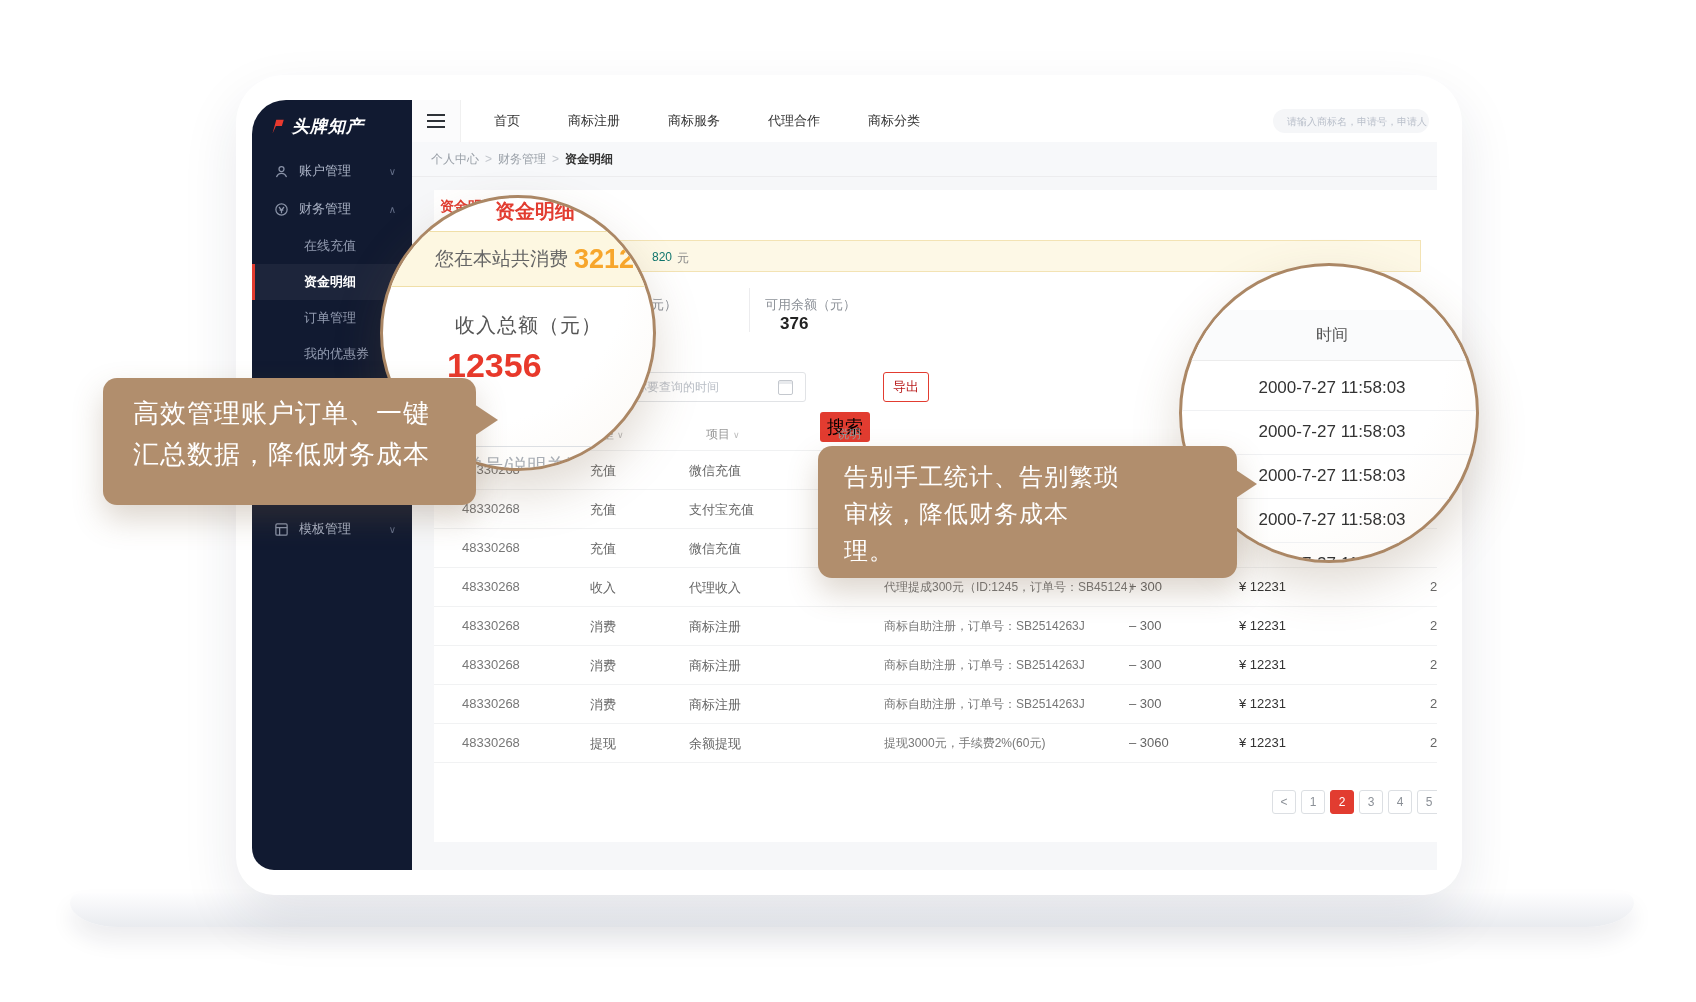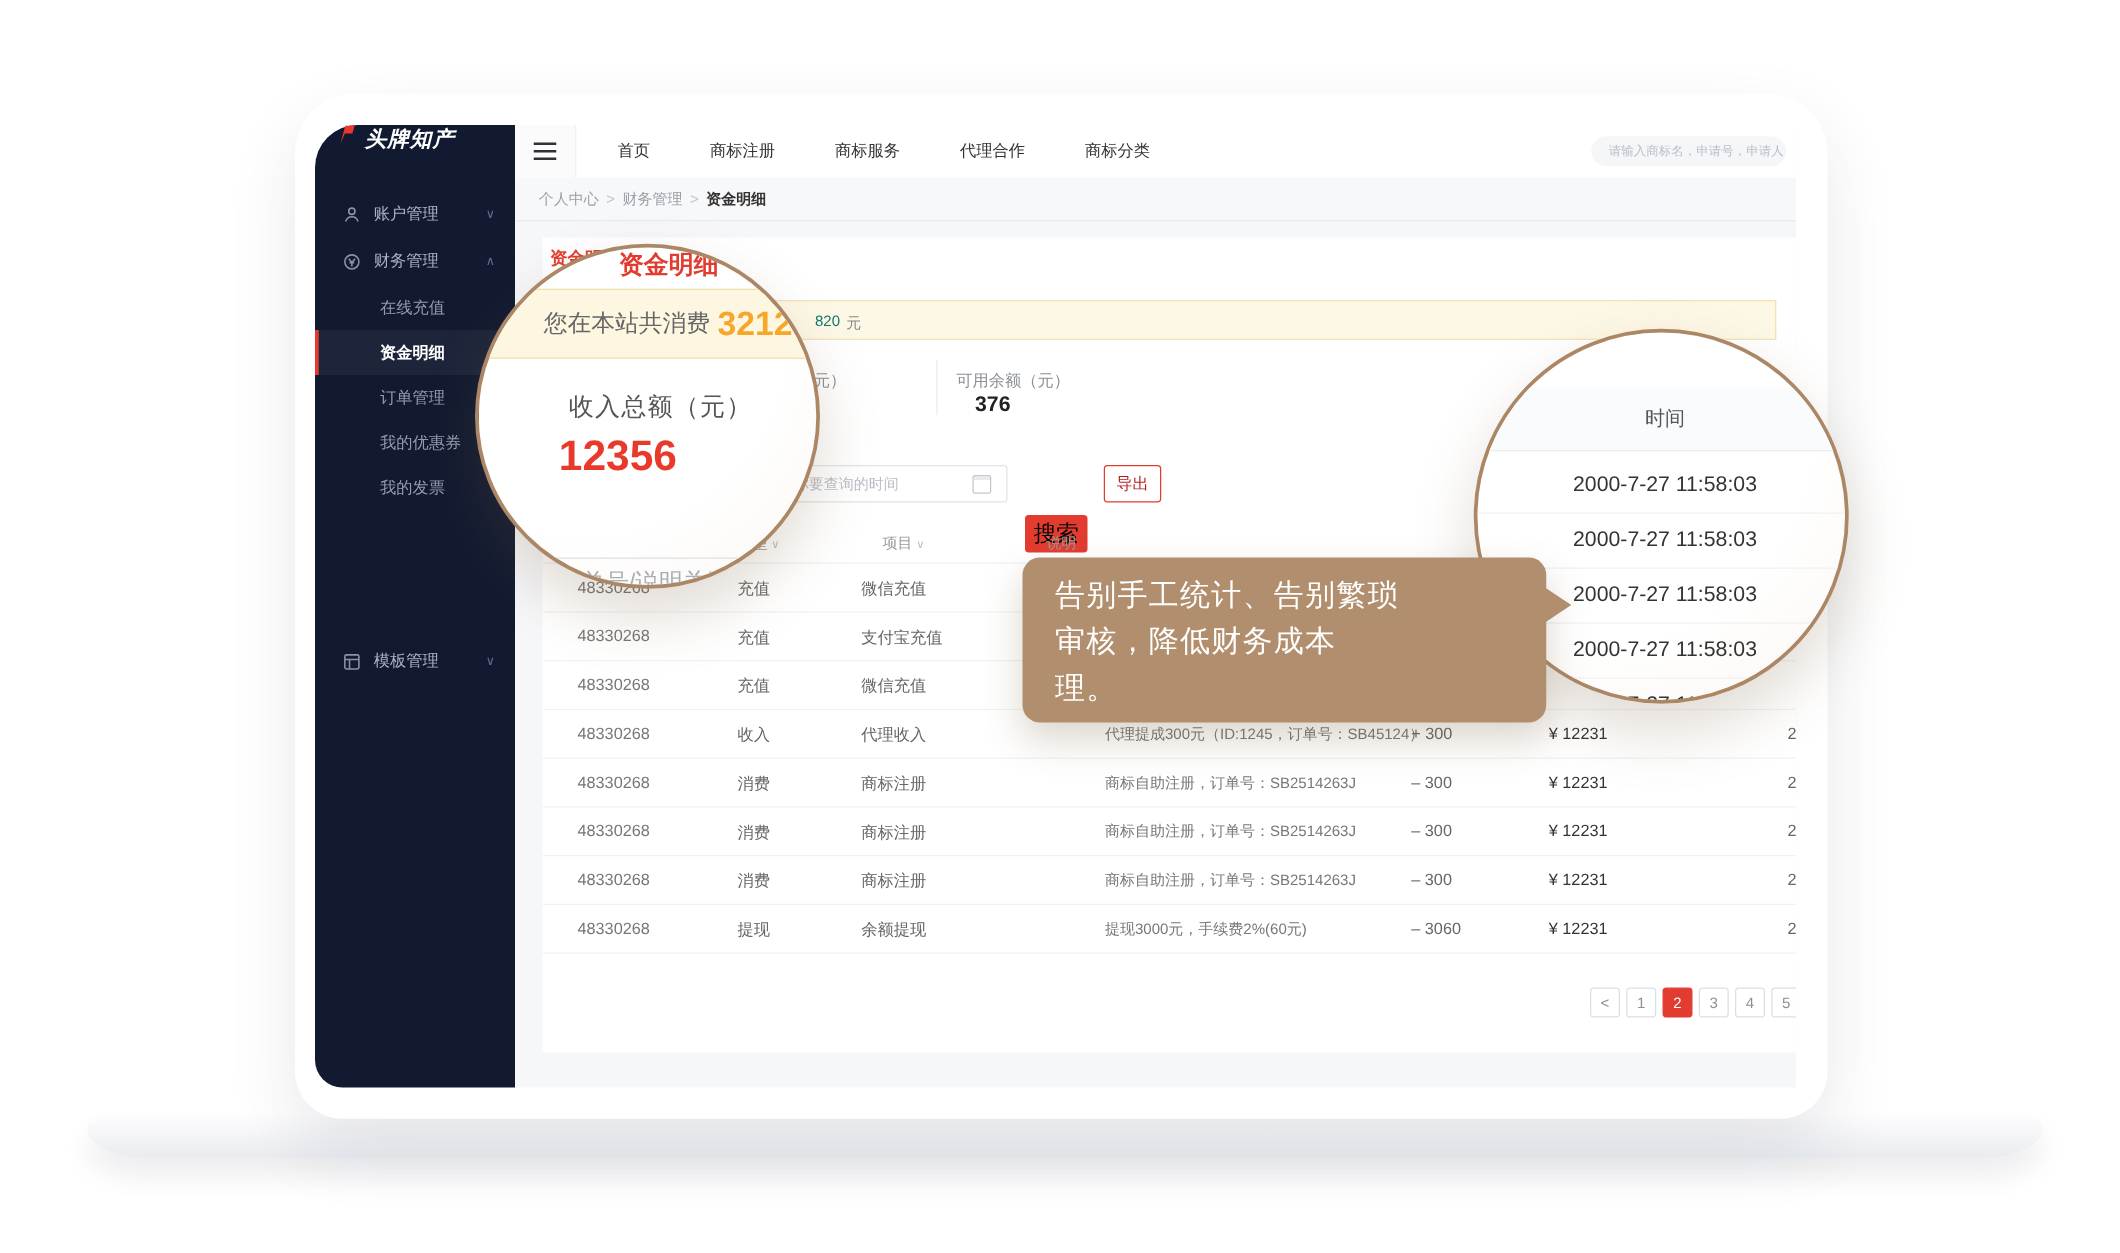--- a/index.html
+++ b/index.html
@@ -12,21 +12,21 @@
     background:linear-gradient(#fdfdfe,#e9ebef);
     border-radius:12px 12px 60px 60px / 12px 12px 30px 30px;
     box-shadow:0 14px 22px rgba(20,30,50,.08);}
   .laptop-screen{left:236px;top:75px;width:1226px;height:820px;background:#fff;
     border-radius:48px 48px 38px 38px;overflow:hidden;
     box-shadow:0 24px 55px rgba(25,35,65,.10);}
 
   
   .sidebar{left:16px;top:25px;width:160px;height:770px;background:#111a31;
     border-radius:34px 0 0 22px;}
-  .logo{height:52px;display:flex;padding-left:18px;gap:7px;}
+  .logo{height:52px;display:flex;align-items:center;padding-left:18px;gap:7px;}
   .logo-txt{color:#fff;font-size:17px;font-weight:bold;font-style:italic;letter-spacing:1px;}
   .s-item{position:relative;height:38px;display:flex;align-items:center;gap:10px;
     padding-left:22px;color:#aab2c5;font-size:13px;cursor:pointer;}
   .s-item .chev{position:absolute;right:16px;font-size:10px;color:#646e88;}
   .s-sub{position:relative;height:36px;line-height:36px;padding-left:52px;
     color:#939cb1;font-size:13px;cursor:pointer;}
   .s-sub.active{color:#fff;font-weight:bold;background:rgba(255,255,255,.05);}
   .s-sub.active::before{content:"";position:absolute;left:0;top:0;width:3px;height:36px;background:#e23c30;}
   .s-gap{height:102px;}
   .s-icon{width:15px;height:15px;flex:0 0 15px;}
@@ -330,20 +330,25 @@
 
   <div class="abs lens lens2">
     <div class="abs l2-head">时间</div>
     <div class="abs l2-row" style="top:100px;">2000-7-27  11:58:03</div>
     <div class="abs l2-row" style="top:144px;">2000-7-27  11:58:03</div>
     <div class="abs l2-row" style="top:188px;">2000-7-27  11:58:03</div>
     <div class="abs l2-row" style="top:232px;">2000-7-27  11:58:03</div>
     <div class="abs l2-row" style="top:276px;">2000-7-27  11:58:03</div>
   </div>
 
+  <div class="abs callout callout1">
+    <span class="line">高效管理账户订单、一键</span>
+    <span class="line">汇总数据，降低财务成本</span>
+    <span class="tail"></span>
+  </div>
 
   <div class="abs callout callout2">
     <span class="line">告别手工统计、告别繁琐</span>
     <span class="line">审核，降低财务成本</span>
     <span class="line">理。</span>
     <span class="tail"></span>
   </div>
 
 </div>
 

